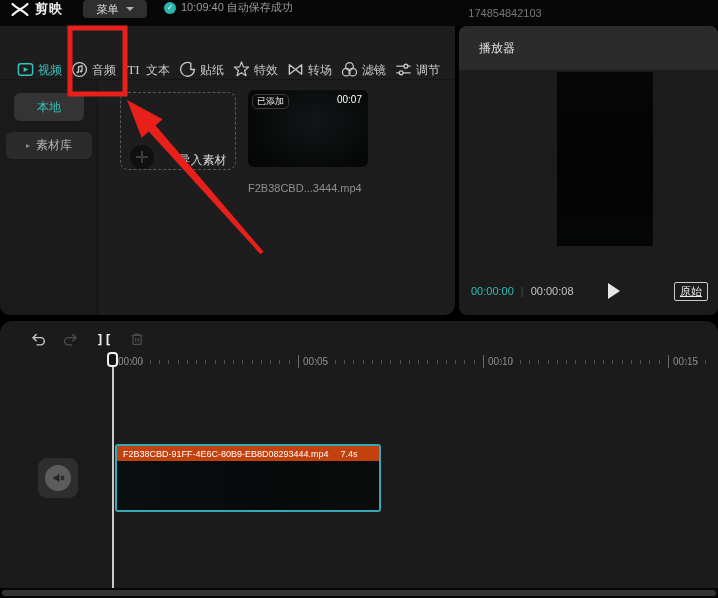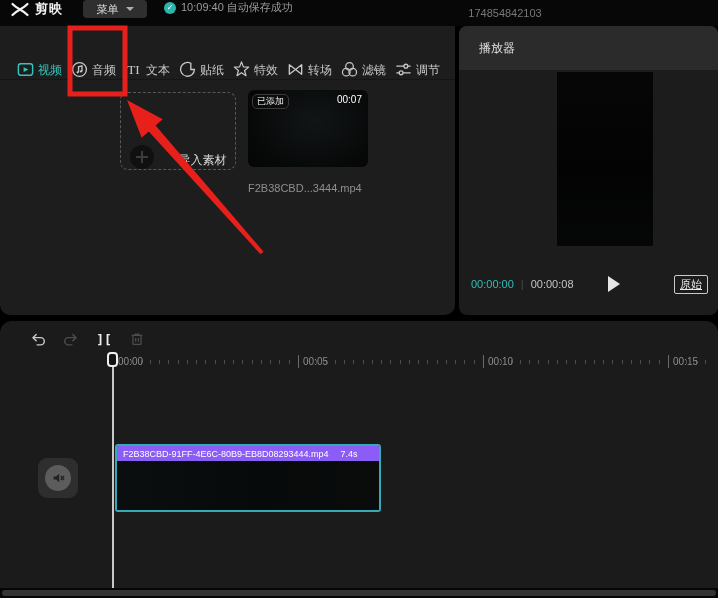--- a/index.html
+++ b/index.html
@@ -42,21 +42,21 @@
            background:radial-gradient(90px 70px at 55% 40%, #121516 0%, #070909 70%, #040505 100%); }
   .badge { position:absolute; top:4px; left:4px; background:rgba(12,12,12,.8); border:1px solid #3a3a3a; border-radius:5px; color:#f0f0f0; font-size:9px; padding:0 4px; line-height:13px; }
   .dur { position:absolute; top:4px; right:6px; color:#fff; font-size:10px; }
   .media-name { margin-top:15px; color:#8f8f8f; font-size:11px; white-space:nowrap; }
 
   
   .player { position:absolute; top:26px; left:459px; width:259px; height:289px; background:#1c1c1c; border-radius:8px; }
   .player-header { height:44px; background:#2b2b2b; border-radius:8px 8px 0 0; display:flex; align-items:center; padding-left:20px; color:#e2e2e2; font-size:12px; }
   .video-frame { position:absolute; left:98px; top:46px; width:96px; height:174px;
                  background:linear-gradient(180deg,#060607 0%, #030304 55%, #050606 100%); }
-  .player-controls { position:absolute; left:12px; right:10px; bottom:21px; height:20px; display:flex; align-items:center;text-align:right; }
+  .player-controls { position:absolute; left:12px; right:10px; bottom:14px; height:20px; display:flex; align-items:center;text-align:right; }
   .t-cur { color:#35bdb5; font-size:11px; }
   .t-sep { color:#4a4a4a; margin:0 7px; font-size:11px; }
   .t-total { color:#c4c4c4; font-size:11px; }
   .play-btn { position:absolute; left:137px; top:2px; width:0; height:0; border-left:12px solid #e6e6e6; border-top:8px solid transparent; border-bottom:8px solid transparent; cursor:pointer; }
   .orig-btn { margin-left:auto; border:1px solid #c9c9c9; border-radius:2px; color:#ececec; font-size:11px; padding:1px 5px; cursor:pointer;text-decoration:underline; }
 
   
   .timeline { position:absolute; top:321px; left:0; width:718px; height:277px; background:#1b1b1b; border-radius:12px 12px 0 0; }
   .tl-toolbar { position:absolute; top:5px; left:28px; height:26px; display:flex; gap:13px; align-items:center; }
   .tl-btn { width:20px; height:22px; display:flex; align-items:center; justify-content:center; cursor:pointer; }
@@ -65,21 +65,21 @@
 
   .tl-ruler { position:absolute; top:31px; left:0; right:0; height:20px;padding-left:8px; }
   .ticks { position:absolute; left:113px; right:6px; top:8px; height:4px;
            background:repeating-linear-gradient(90deg,#4e4e4e 0 1px,transparent 1px 9.25px); }
   .ruler-label { position:absolute; top:3px; font-size:10px; color:#8c8c8c; padding-left:4px; border-left:1px solid #6a6a6a; height:13px; line-height:13px; }
 
   .track-mute { position:absolute; top:137px; left:38px; width:40px; height:40px; background:#2e2e2e; border-radius:9px; display:flex; align-items:center; justify-content:center; cursor:pointer; }
   .mute-circle { width:26px; height:26px; border-radius:50%; background:#5c5c5c; display:flex; align-items:center; justify-content:center; }
 
   .clip { position:absolute; left:115px; top:123px; width:266px; height:68px; border:2px solid #36a9b6; border-radius:3px; overflow:hidden; background:#0a0d0d; cursor:pointer; }
-  .clip-header { height:15px; background:#8b5cf6; display:flex; align-items:center; padding:0 6px; }
+  .clip-header { height:15px; background:#c2410c; display:flex; align-items:center; padding:0 6px; }
   .clip-name { color:#fff; font-size:9px; white-space:nowrap; overflow:hidden; }
   .clip-dur { color:#fff; font-size:9px; margin-left:12px; flex:none; }
   .clip-body { height:49px; background:linear-gradient(90deg,#0b0e0e 0%, #070a0a 55%, #0a0c0c 100%); }
 
   .playhead-line { position:absolute; left:112px; top:34px; width:2px; height:233px; background:#c9c9c9; }
   .playhead-head { position:absolute; left:107px; top:31px; width:11px; height:15px; border:2px solid #efefef; border-radius:4px; background:#141414; cursor:grab; }
 
   .hscroll { position:absolute; left:0; right:0; bottom:0; height:10px; background:#060606; }
   .hscroll-bar { position:absolute; left:2px; right:2px; top:2px; height:6px; background:#343434; border-radius:3px; cursor:pointer; }
 
@@ -165,20 +165,29 @@
     <div class="tab">
       <svg width="19" height="19" viewBox="0 0 20 20" fill="none" stroke-width="1.4">
         <path d="M2.5 6.5h15M2.5 13.5h15"></path>
         <circle cx="12.5" cy="6.5" r="2" fill="#1d1d1d"></circle>
           <circle cx="7.5" cy="13.5" r="2" fill="#1d1d1d"></circle>
       </svg>
       <span>调节</span>
     </div>
   </div>
 
+  <div class="sidebar">
+    <div class="btn-local">
+      <span>本地</span>
+    </div>
+    <div class="btn-library">
+      <span class="tri-right">▸</span>
+      <span>素材库</span>
+    </div>
+  </div>
 
   <div class="media">
     <div class="import-btn">
       <span class="import-circle"></span>
       <span>导入素材</span>
     </div>
     <div class="media-card">
       <div class="thumb">
         <span class="badge">已添加</span>
         <span class="dur">00:07</span>

